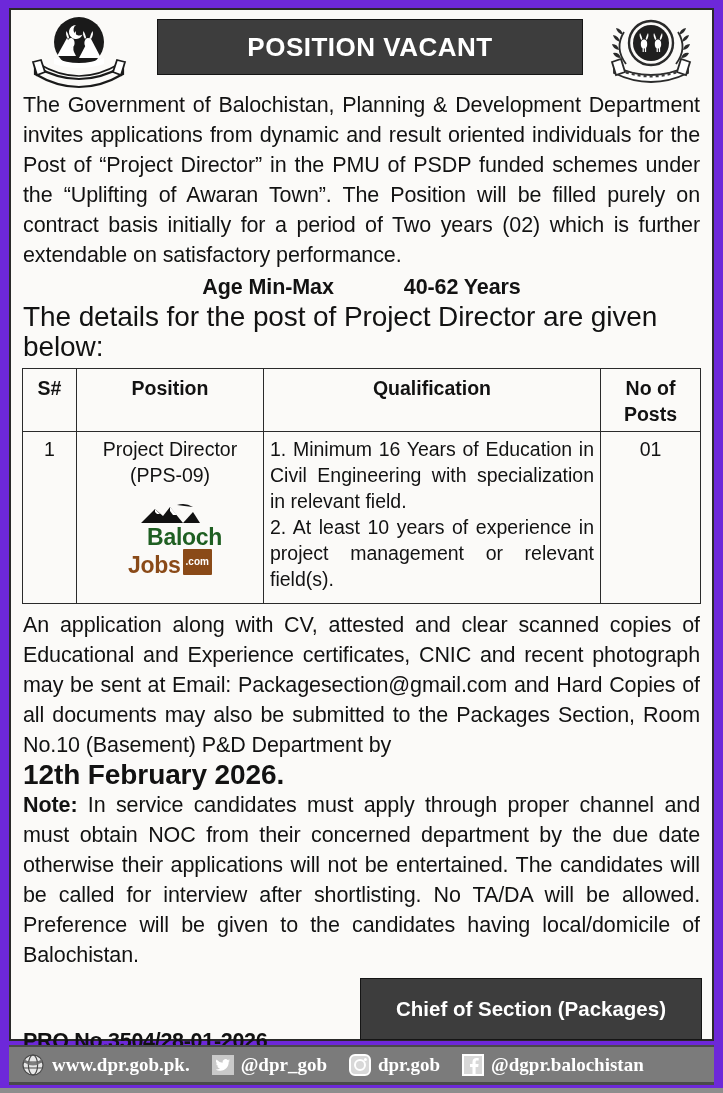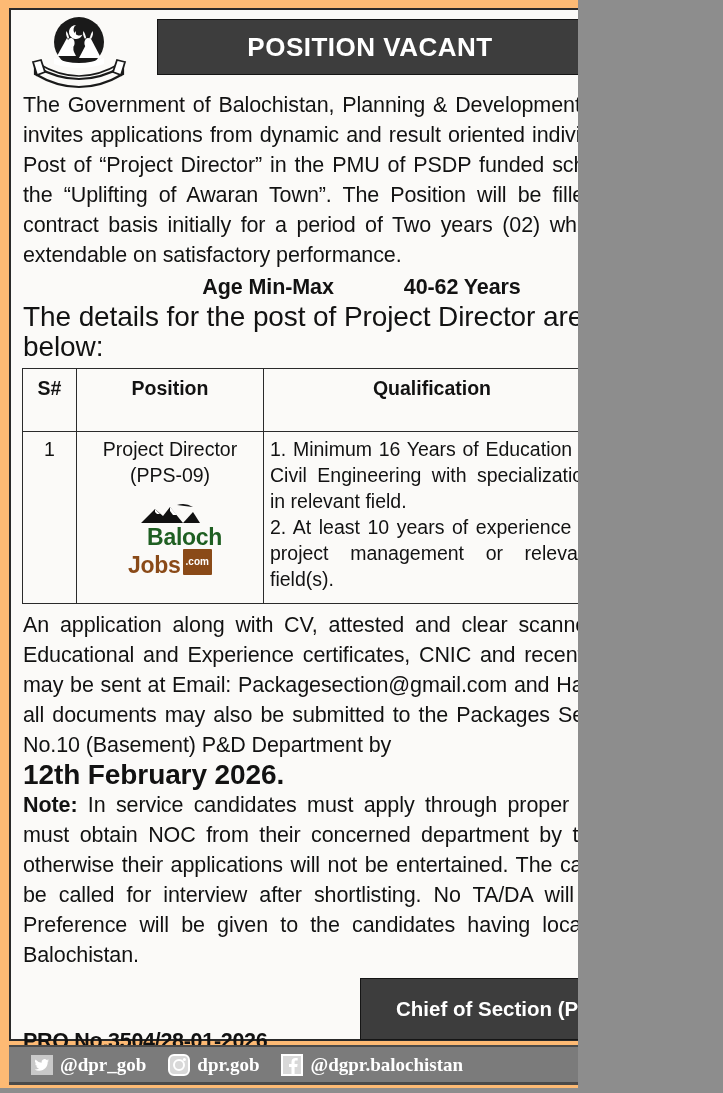--- a/index.html
+++ b/index.html
@@ -2,23 +2,23 @@
 <html><head>
 <meta charset="utf-8">
 <style>
   html, body {
     margin: 0;
     padding: 0;
     background: #8d8d8d;
   }
   .page {
     position: relative;
-    width: 578px;
+    width: 723px;
     height: 1093px;
-    background: #fdba74;
+    background: #6d28d9;
     font-family: "Liberation Sans", sans-serif;
     color: #121212;
     overflow: hidden;
     box-sizing: border-box;
   }
   .frame {
     position: absolute;
     left: 9px;
     top: 8px;
     width: 705px;
@@ -395,20 +395,29 @@
     <div class="sig-area">
       <div class="sig-block">
         <span>Chief of Section (Packages)</span>
       </div>
       <div class="prq">PRQ No.3504/28-01-2026</div>
     </div>
 
   </div>
 
   <div class="footer">
+    <span class="fitem first">
+      <svg class="ficon" width="24" height="24" viewBox="0 0 24 24">
+        <circle cx="12" cy="12" r="10" fill="#e8e8e8" stroke="#4a4a4a" stroke-width="1.2"></circle>
+        <ellipse cx="12" cy="12" rx="4.6" ry="10" fill="none" stroke="#4a4a4a" stroke-width="1.2"></ellipse>
+        <path d="M2.4 9 H21.6 M2.4 15 H21.6" stroke="#4a4a4a" stroke-width="1.2"></path>
+        <path d="M3 6 Q12 13 21 6 L21.6 9 Q12 16 2.4 9 Z" fill="#6b6b6b" opacity="0.85"></path>
+      </svg>
+      <span class="ftext">www.dpr.gob.pk.</span>
+    </span>
     <span class="sep"></span>
     <span class="fitem">
       <svg class="ficon" width="22" height="20" viewBox="0 0 22 20">
         <rect x="0" y="0" width="22" height="20" fill="#c9c9c9"></rect>
         <path d="M18 5.4 a6 6 0 0 1 -1.7 .5 a3 3 0 0 0 1.3 -1.6 a6 6 0 0 1 -1.9 .7 a3 3 0 0 0 -5.1 2.7 a8.4 8.4 0 0 1 -6.1 -3.1 a3 3 0 0 0 .9 4 a2.9 2.9 0 0 1 -1.3 -.4 a3 3 0 0 0 2.4 2.9 a3 3 0 0 1 -1.3 .05 a3 3 0 0 0 2.8 2.1 a6 6 0 0 1 -4.4 1.2 a8.5 8.5 0 0 0 4.6 1.3 c5.5 0 8.5 -4.6 8.5 -8.5 v-.4 a6 6 0 0 0 1.3 -1.45 Z" fill="#ffffff"></path>
       </svg>
       <span class="ftext">@dpr_gob</span>
     </span>
     <span class="sep"></span>
     <span class="fitem">

